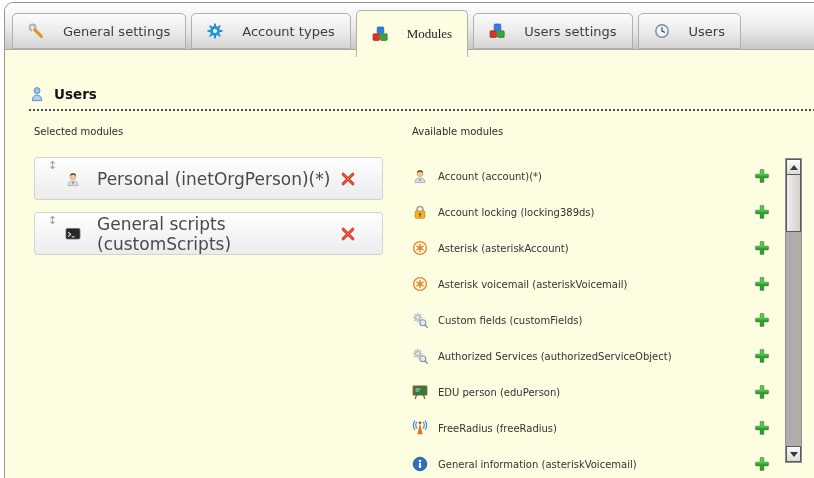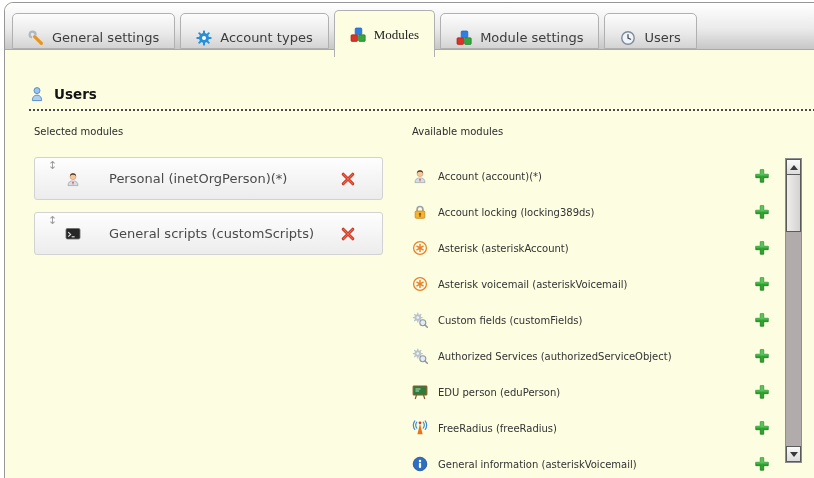--- a/index.html
+++ b/index.html
@@ -21,21 +21,21 @@
     background:linear-gradient(#ffffff, #ebebeb 55%, #c7c7c7);
     border-bottom:1px solid #a9a9a9;
     border-radius:9px 9px 0 0;
     box-shadow:inset 0 1px 0 #ffffff;
   }
   .tabs {
     position:absolute; left:7px; top:10px;
     display:flex; align-items:flex-start; gap:5px;
   }
   .tab {
-    box-sizing:border-box; display:flex; align-items:flex-start; gap:8px;
+    box-sizing:border-box; display:flex; align-items:center; gap:19px;
     height:36px; padding:16px 15px;
     background:linear-gradient(#fcfcfc, #eaeaea 55%, #d3d3d3);
     border:1px solid #b0b0b0; border-radius:5px 5px 0 0;
     color:#3d3d3d; white-space:nowrap; cursor:pointer; position:relative;
   }
   .tab.active {
     height:47px; margin-top:-3px;
     background:#fdfde2; border-bottom:none; z-index:3; color:#222;font-family:Liberation Serif, serif;
   }
   .ticon, .micon { width:16px; height:16px; flex:none; display:inline-block; }
@@ -54,21 +54,21 @@
   .sel-list { margin-top:20px; }
   .sel-item {
     position:relative; box-sizing:border-box; height:43px;
     display:flex; align-items:center;
     background:linear-gradient(#fefefe, #ececec);
     border:1px solid #d2d2d2; border-radius:3px;
     margin-bottom:12px; cursor:move;
   }
   .drag { position:absolute; left:13px; top:2px; font-size:11px; color:#9a9a9a; line-height:12px; cursor:ns-resize; }
   .sel-item .micon { margin-left:30px; }
-  .sel-item .mlabel { margin-left:28px; font-size:13px; color:#4a4a4a; }
+  .sel-item .mlabel { margin-left:16px; font-size:17px; color:#4a4a4a; }
   .remove { margin-left:auto; margin-right:26px; width:16px; height:16px; cursor:pointer; flex:none; }
 
   .col-right { flex:1; margin-left:29px; min-width:0; }
   .avail-wrap { display:flex; margin-top:21px; }
   .avail-list { flex:1; min-width:0; }
   .avail-row { height:36px; display:flex; align-items:center; }
   .avail-row .mlabel { margin-left:10px; font-size:10px; color:#333; white-space:nowrap; overflow:hidden; }
   .add { margin-left:auto; margin-right:6px; width:16px; height:16px; cursor:pointer; flex:none; }
 
   .scrollbar {
@@ -134,21 +134,21 @@
           <span>Modules</span>
         </div>
         <div class="tab">
           <span class="ticon">
             <svg viewBox="0 0 16 16" width="16" height="16" xmlns="http://www.w3.org/2000/svg">
               <rect x="5.2" y="1" width="6.6" height="6.6" rx="1" fill="#2f7fe0" stroke="#1d5eb0" stroke-width="0.7"></rect>
               <rect x="1" y="7.8" width="6.6" height="6.6" rx="1" fill="#d8342a" stroke="#a62019" stroke-width="0.7"></rect>
               <rect x="8.6" y="7.8" width="6.6" height="6.6" rx="1" fill="#37a63c" stroke="#227a28" stroke-width="0.7"></rect>
             </svg>
           </span>
-          <span>Module settings</span>
+          <span>Users settings</span>
         </div>
         <div class="tab">
           <span class="ticon">
             <svg viewBox="0 0 16 16" width="16" height="16" xmlns="http://www.w3.org/2000/svg">
               <circle cx="8" cy="8" r="6.2" fill="#eef4fa" stroke="#7f8b96" stroke-width="1.4"></circle>
               <path d="M8 4.6 V8 L10.6 9.2" stroke="#3c4650" stroke-width="1.2" fill="none" stroke-linecap="round"></path>
             </svg>
           </span>
           <span>Users</span>
         </div>

